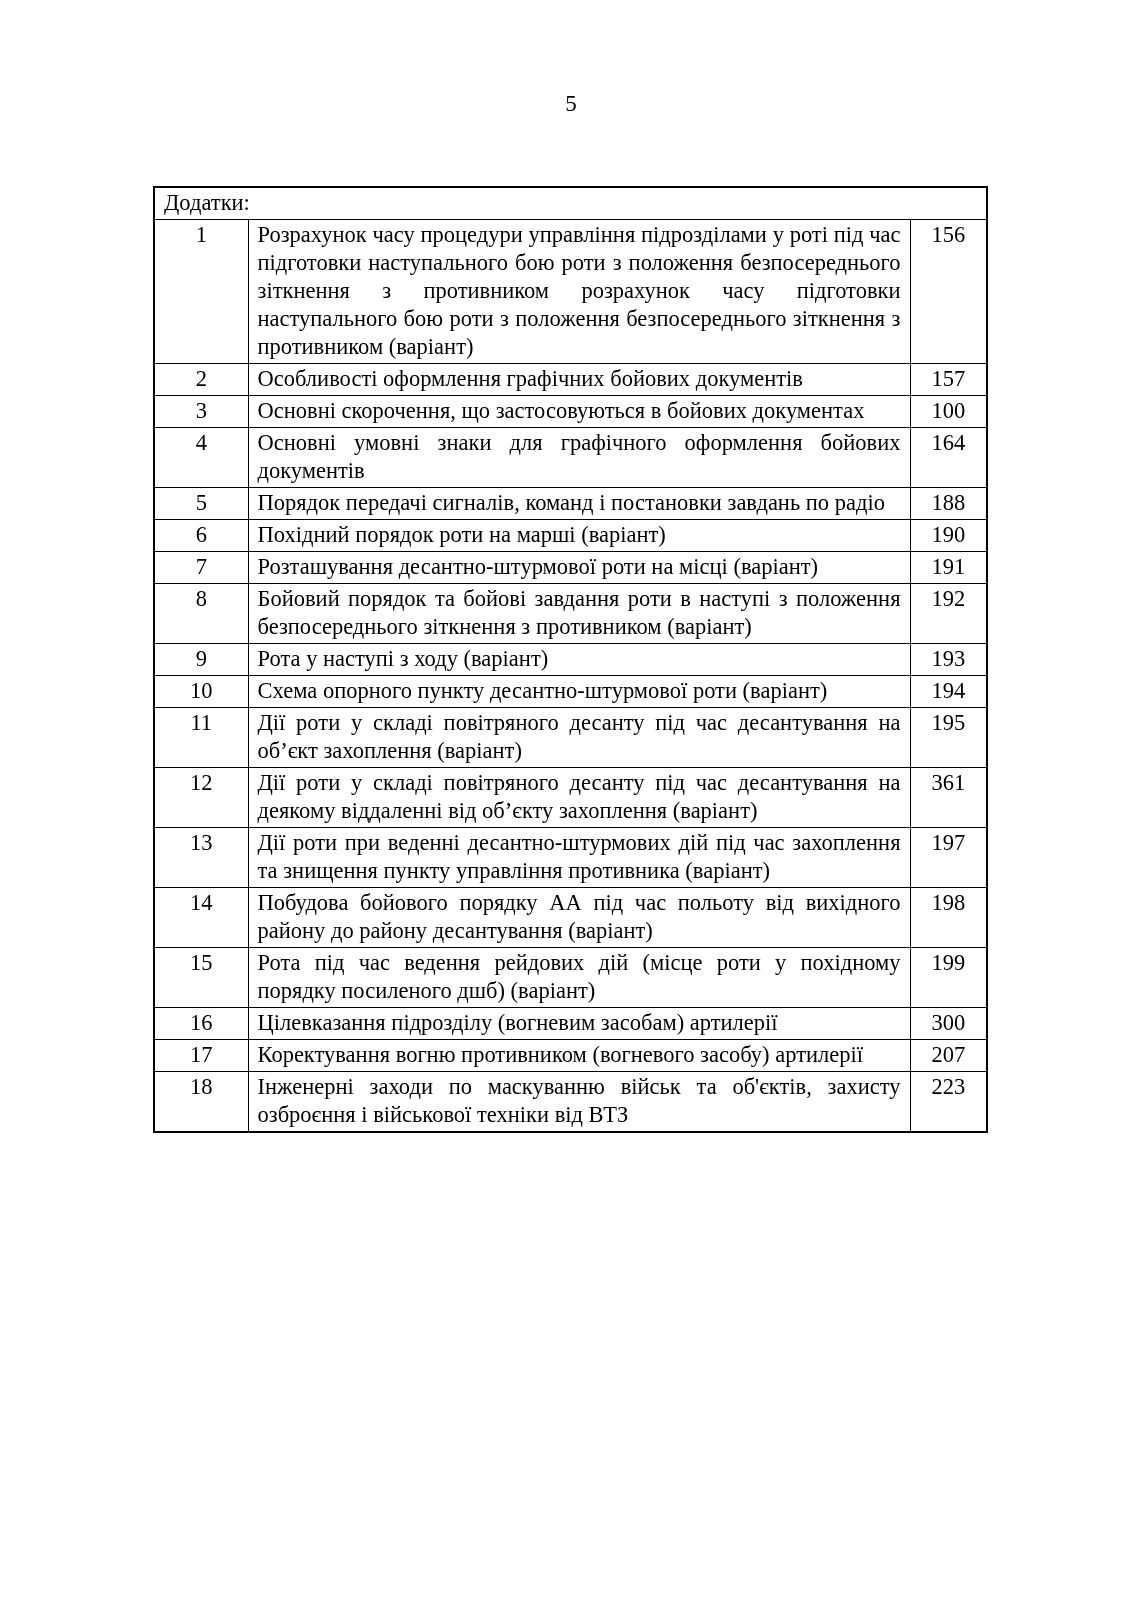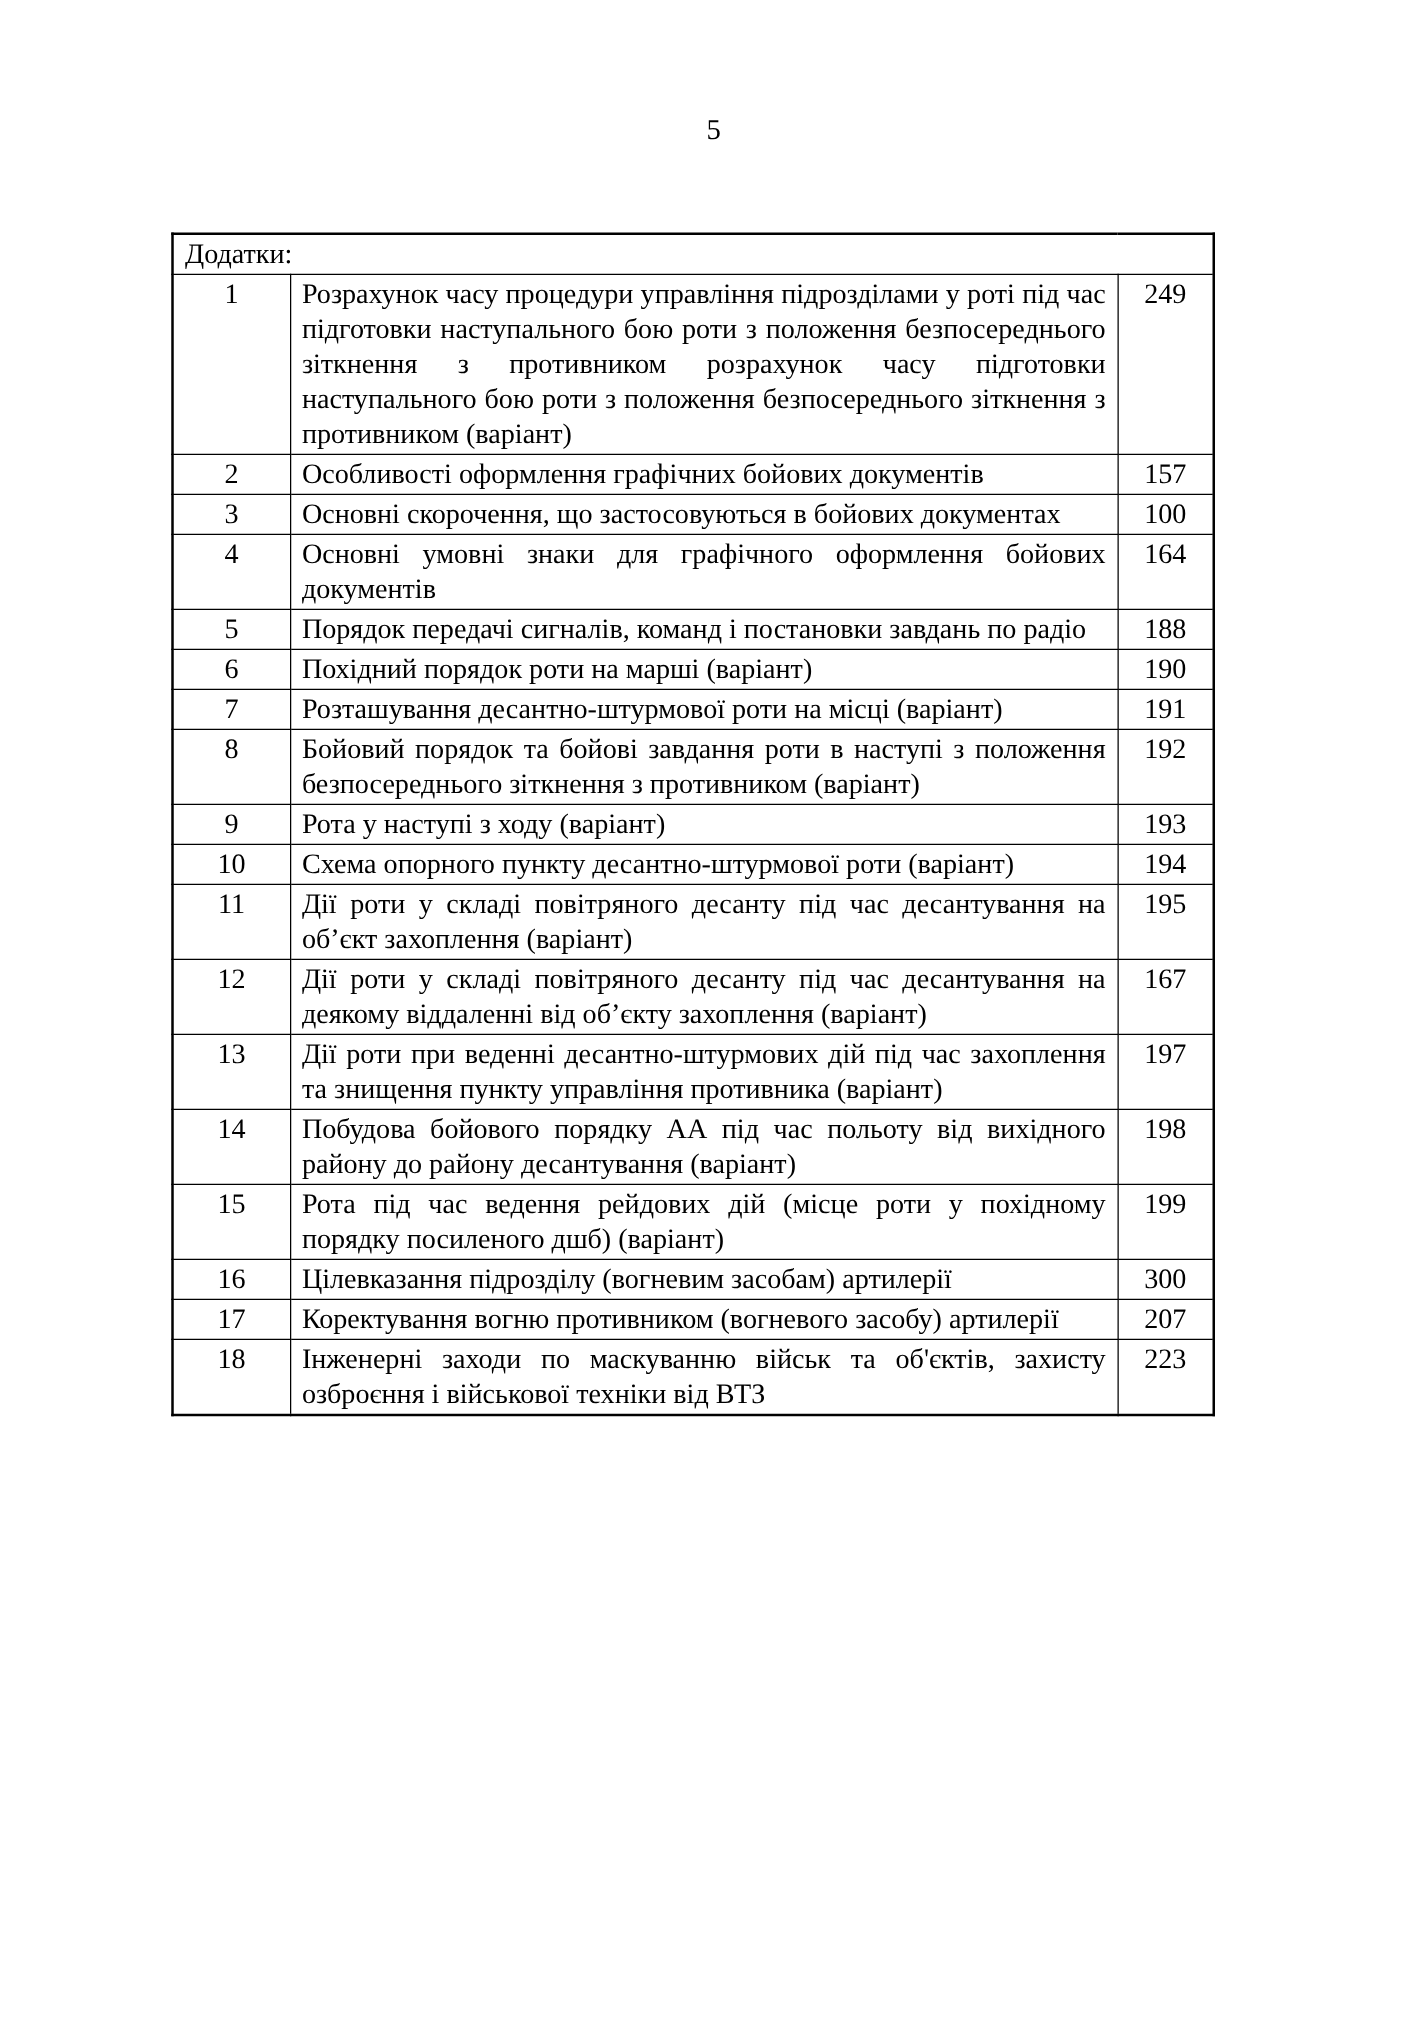--- a/index.html
+++ b/index.html
@@ -36,20 +36,21 @@
     line-height: 28px;
   }
   table.toc td, table.toc th {
     border: 1px solid #000000;
     padding: 1px 9px 2px 9px;
     vertical-align: top;
     font-weight: normal;
   }
   table.toc {
     border: 2px solid #000000;
+    margin-left: 16px;
   }
   col.c-num  { width: 94px; }
   col.c-desc { width: 662px; }
   col.c-page { width: 77px; }
   td.num {
     text-align: center;
     vertical-align: top;
   }
   td.desc {
     text-align: justify;
@@ -78,21 +79,21 @@
       <col class="c-page">
     </colgroup>
     <tbody>
       <tr>
         <th class="header-cell" colspan="3">Додатки:</th>
       </tr>
 
       <tr>
         <td class="num">1</td>
         <td class="desc">Розрахунок часу процедури управління підрозділами у роті під час підготовки наступального бою роти з положення безпосереднього зіткнення з противником розрахунок часу підготовки наступального бою роти з положення безпосереднього зіткнення з противником (варіант)</td>
-        <td class="page-col">249</td>
+        <td class="page-col">156</td>
       </tr>
 
       <tr>
         <td class="num">2</td>
         <td class="desc">Особливості оформлення графічних бойових документів</td>
         <td class="page-col">157</td>
       </tr>
 
       <tr>
         <td class="num">3</td>
@@ -144,21 +145,21 @@
 
       <tr>
         <td class="num">11</td>
         <td class="desc">Дії роти у складі повітряного десанту під час десантування на об’єкт захоплення (варіант)</td>
         <td class="page-col">195</td>
       </tr>
 
       <tr>
         <td class="num">12</td>
         <td class="desc">Дії роти у складі повітряного десанту під час десантування на деякому віддаленні від об’єкту захоплення (варіант)</td>
-        <td class="page-col">167</td>
+        <td class="page-col">361</td>
       </tr>
 
       <tr>
         <td class="num">13</td>
         <td class="desc">Дії роти при веденні десантно-штурмових дій під час захоплення та знищення пункту управління противника (варіант)</td>
         <td class="page-col">197</td>
       </tr>
 
       <tr>
         <td class="num">14</td>

